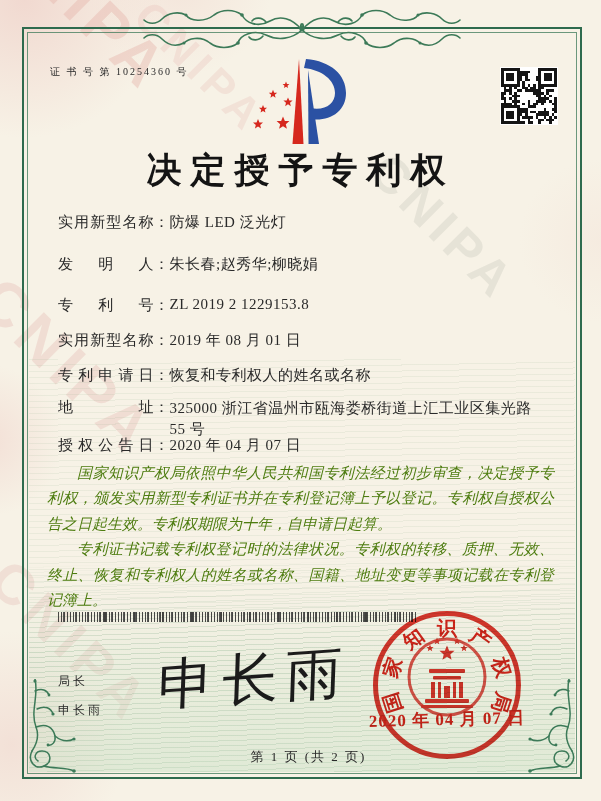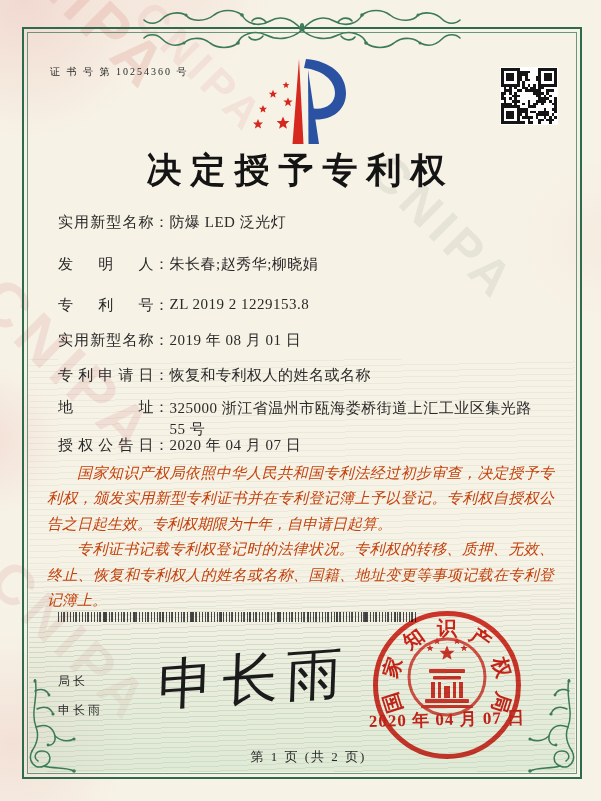--- a/index.html
+++ b/index.html
@@ -51,21 +51,21 @@
          font-size:35px;font-weight:bold;letter-spacing:9px;color:#141414;}
 
   .field-row{position:absolute;left:58px;font-size:15px;letter-spacing:.5px;}
   .row-label{display:inline-block;width:96px;text-align:justify;text-align-last:justify;vertical-align:top;font-family:Liberation Mono, monospace;}
   .row-colon{display:inline-block;vertical-align:top;}
   .row-value{display:inline-block;vertical-align:top;}
   .row-value.wide{width:382px;line-height:21px;}
   .grant-second{position:absolute;left:247px;top:0;white-space:nowrap;}
 
   .paras{position:absolute;left:47px;right:47px;top:461px;font-size:15px;line-height:25.4px;
-         text-align:justify;font-style:italic;color:#c2410c;}
+         text-align:justify;font-style:italic;color:#4d7c0f;}
   .paras p{margin:0;text-indent:2em;}
 
   .barcode{position:absolute;left:58px;top:612px;width:358px;height:10px;opacity:.85;
     background:
       repeating-linear-gradient(90deg,#2b2b2b 0 1px,transparent 1px 3px),
       repeating-linear-gradient(90deg,transparent 0 5px,#3d3d3d 5px 7px,transparent 7px 12px),
       repeating-linear-gradient(90deg,transparent 0 17px,#222 17px 19px,transparent 19px 29px);}
 
   .signer{position:absolute;left:58px;top:667px;font-size:12px;line-height:29px;letter-spacing:3px;}
   .signature{position:absolute;left:158px;top:642px;font-size:56px;color:#1b1b1b;

